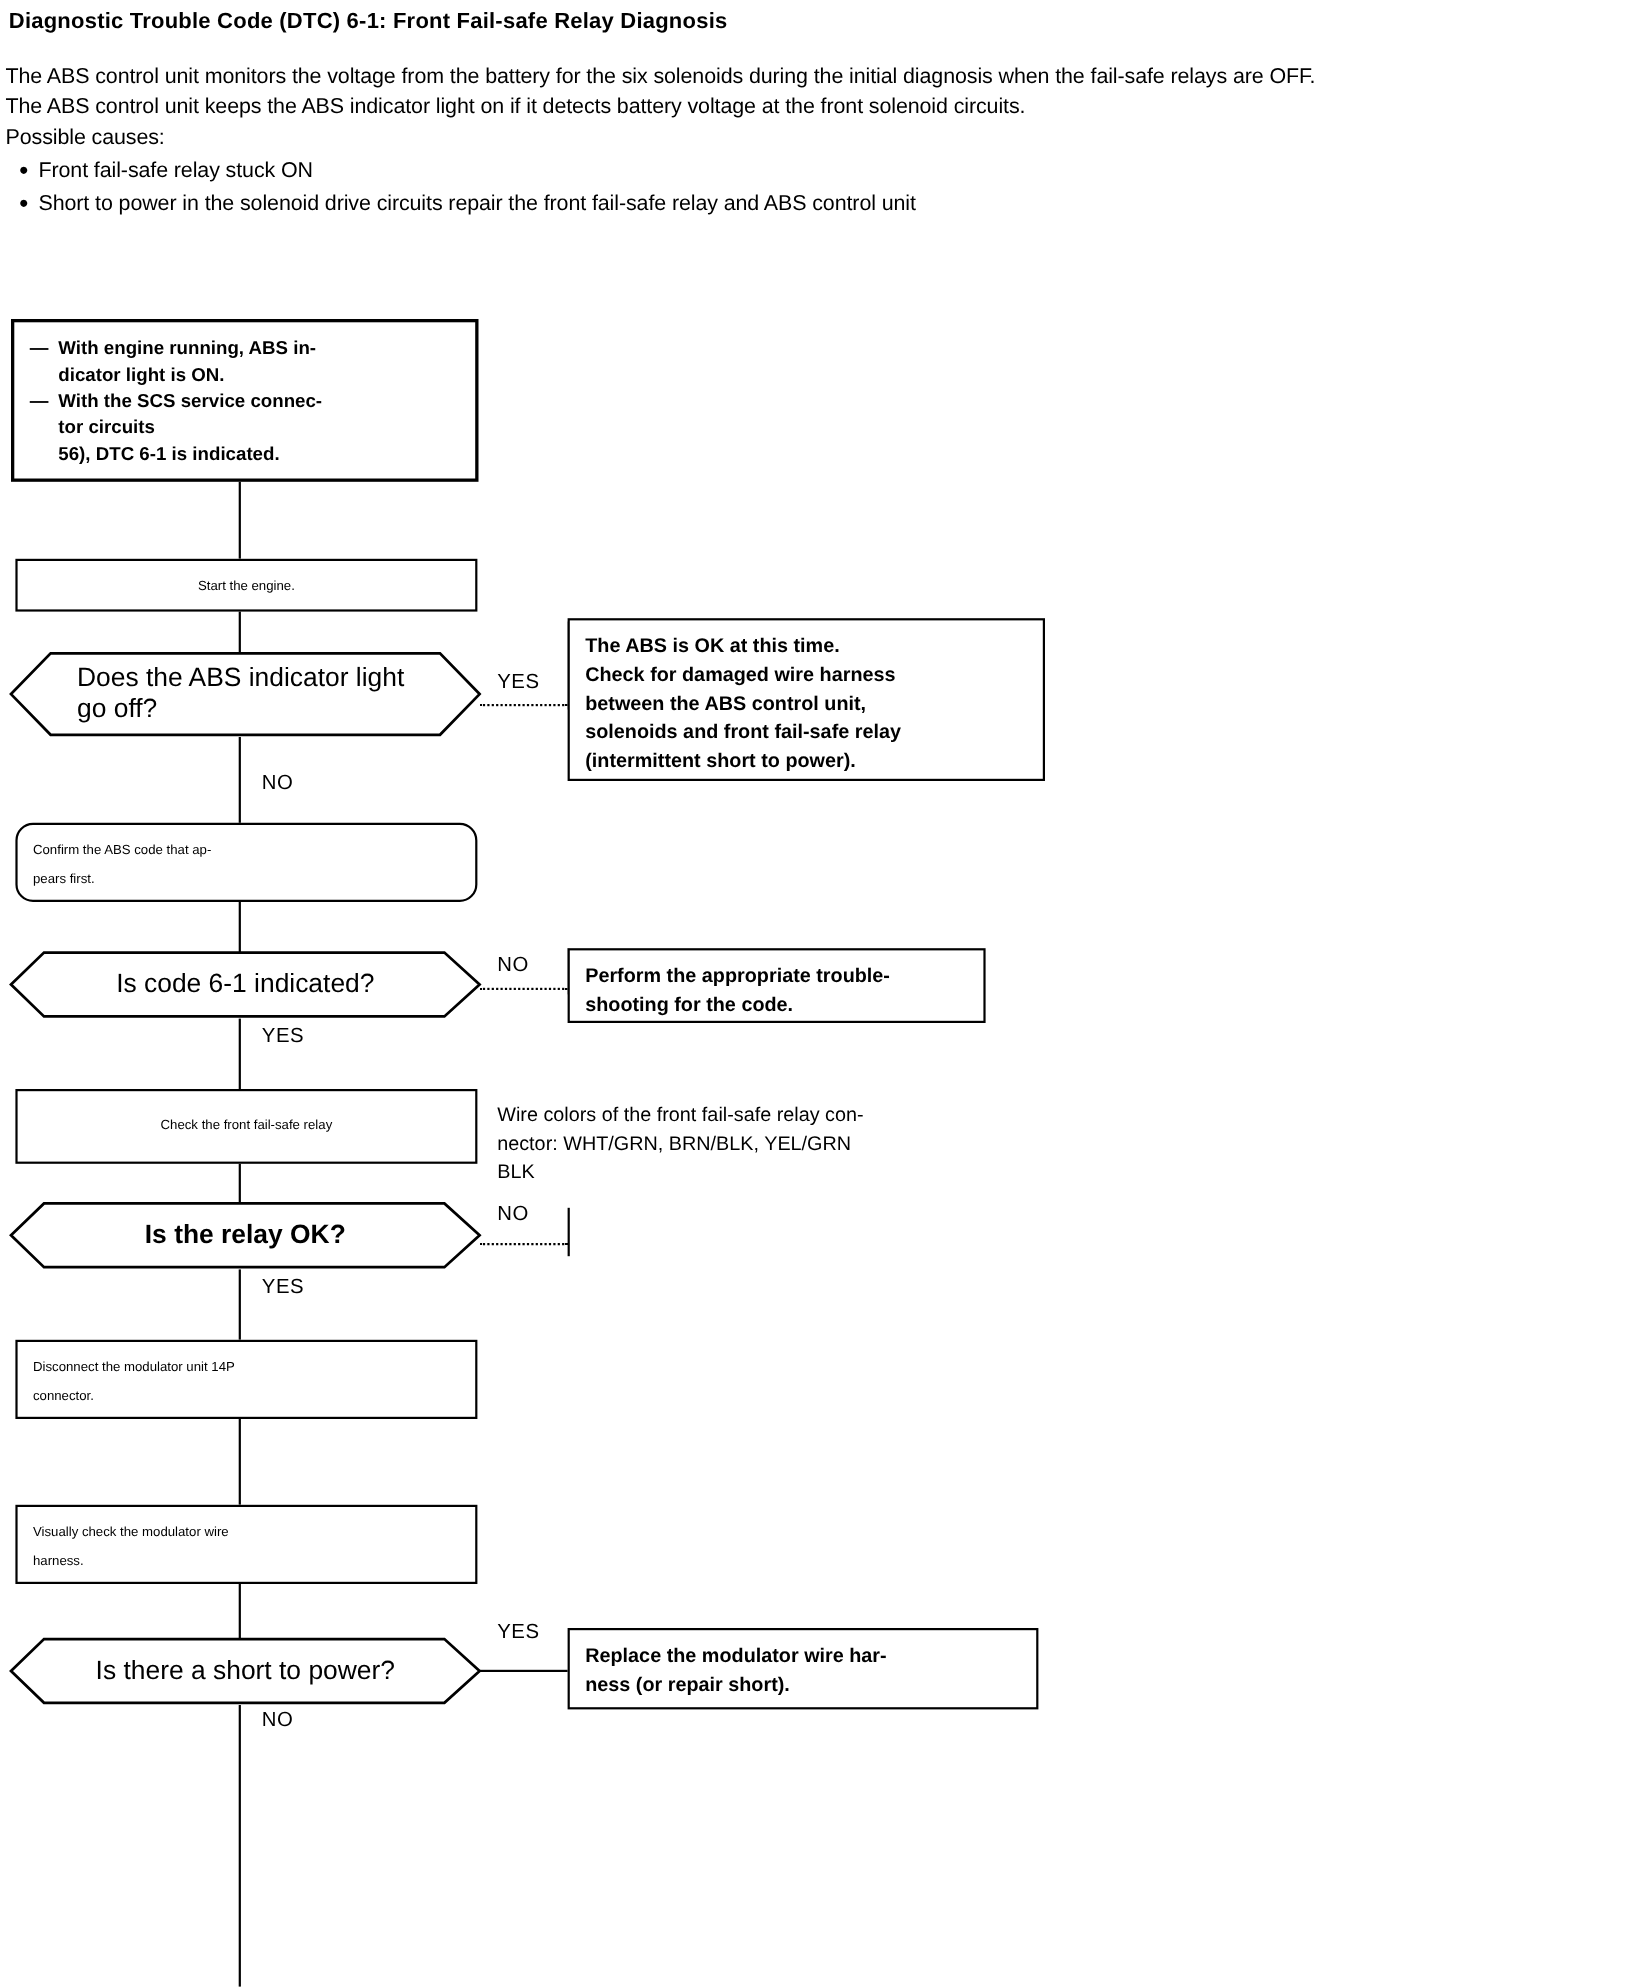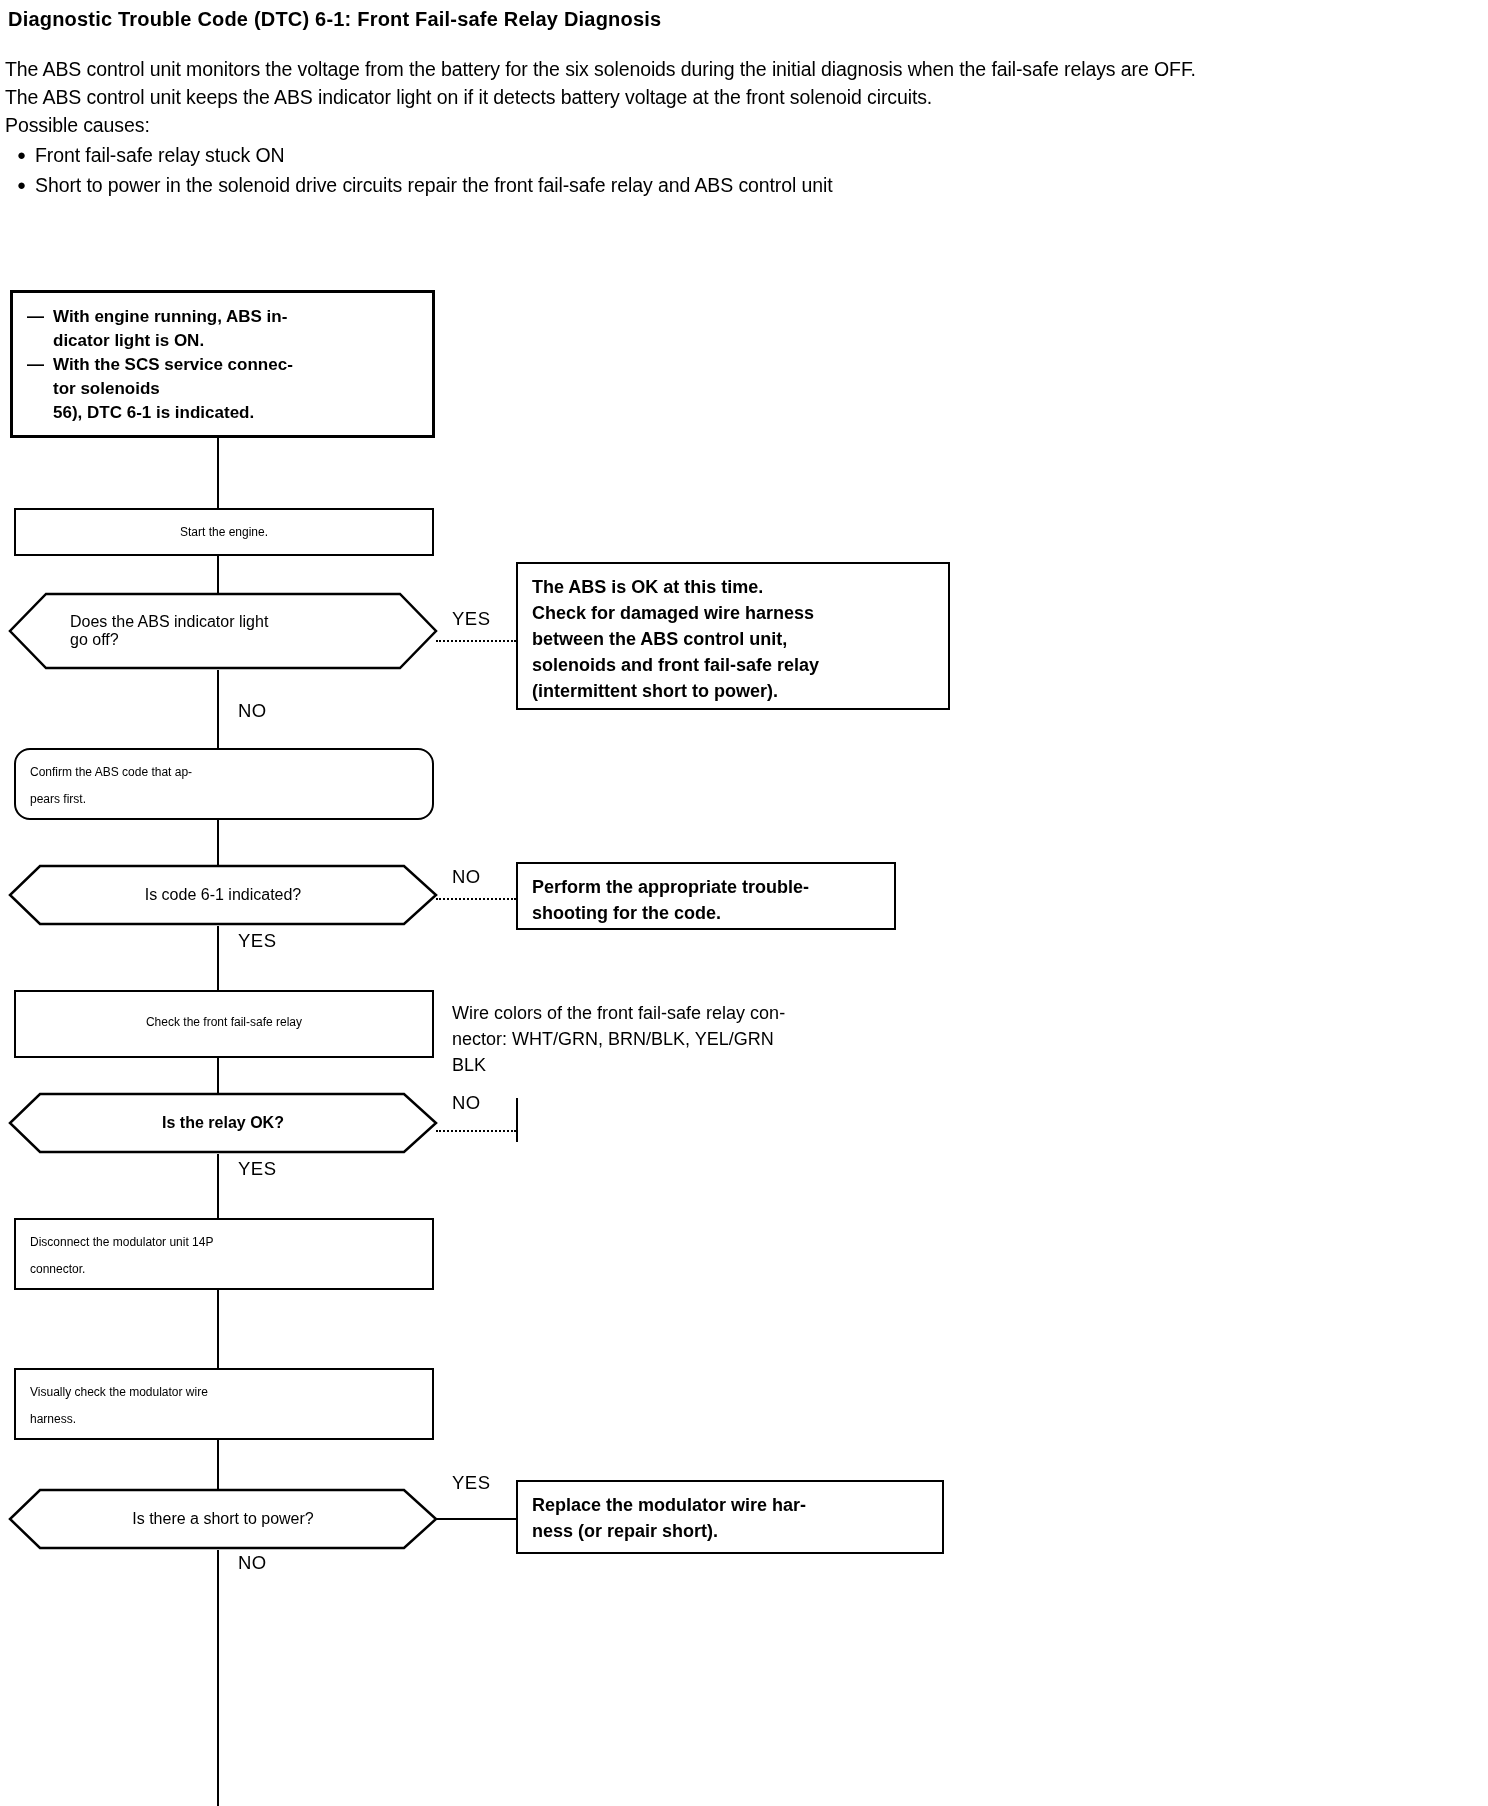--- a/index.html
+++ b/index.html
@@ -106,21 +106,21 @@
   .dec svg { position: absolute; left: 0; top: 0; }
   .dec .dec-label {
     position: absolute;
     left: 0;
     top: 0;
     width: 430px;
     height: 62px;
     display: flex;
     align-items: center;
     justify-content: center;
-    font-size: 16px;
+    font-size: 24px;
     padding: 0 50px;
     text-align: center;
   }
   .dec.left-align .dec-label {
     justify-content: flex-start;
     padding-left: 62px;
     text-align: left;
   }
 
   
@@ -193,21 +193,21 @@
       <span class="cond-dash">—</span>
       <span class="cond-body">
         <span class="ln">With engine running, ABS in-</span>
         <span class="ln">dicator light is ON.</span>
       </span>
     </div>
     <div class="cond-item">
       <span class="cond-dash">—</span>
       <span class="cond-body">
         <span class="ln">With the SCS service connec-</span>
-        <span class="ln">tor solenoids</span>
+        <span class="ln">tor circuits</span>
         <span class="ln">56), DTC 6-1 is indicated.</span>
       </span>
     </div>
   </div>
 
   <div class="vline" style="left:217px; top:438px; height:70px;"></div>
 
   <div class="proc center" style="left:14px; top:508px; width:420px; height:48px;">
     <span class="ln">Start the engine.</span>
   </div>

